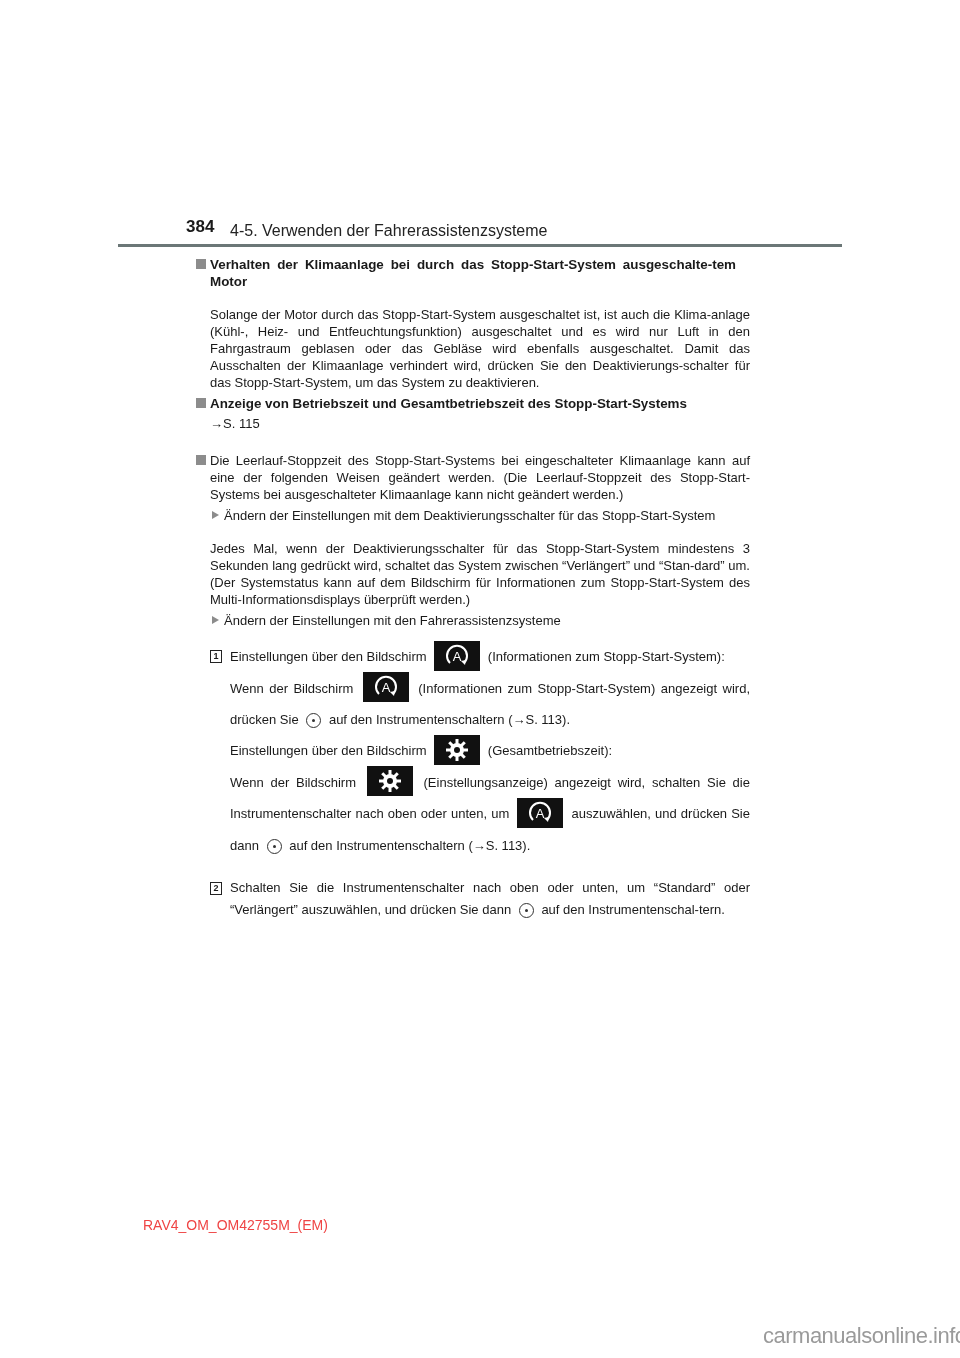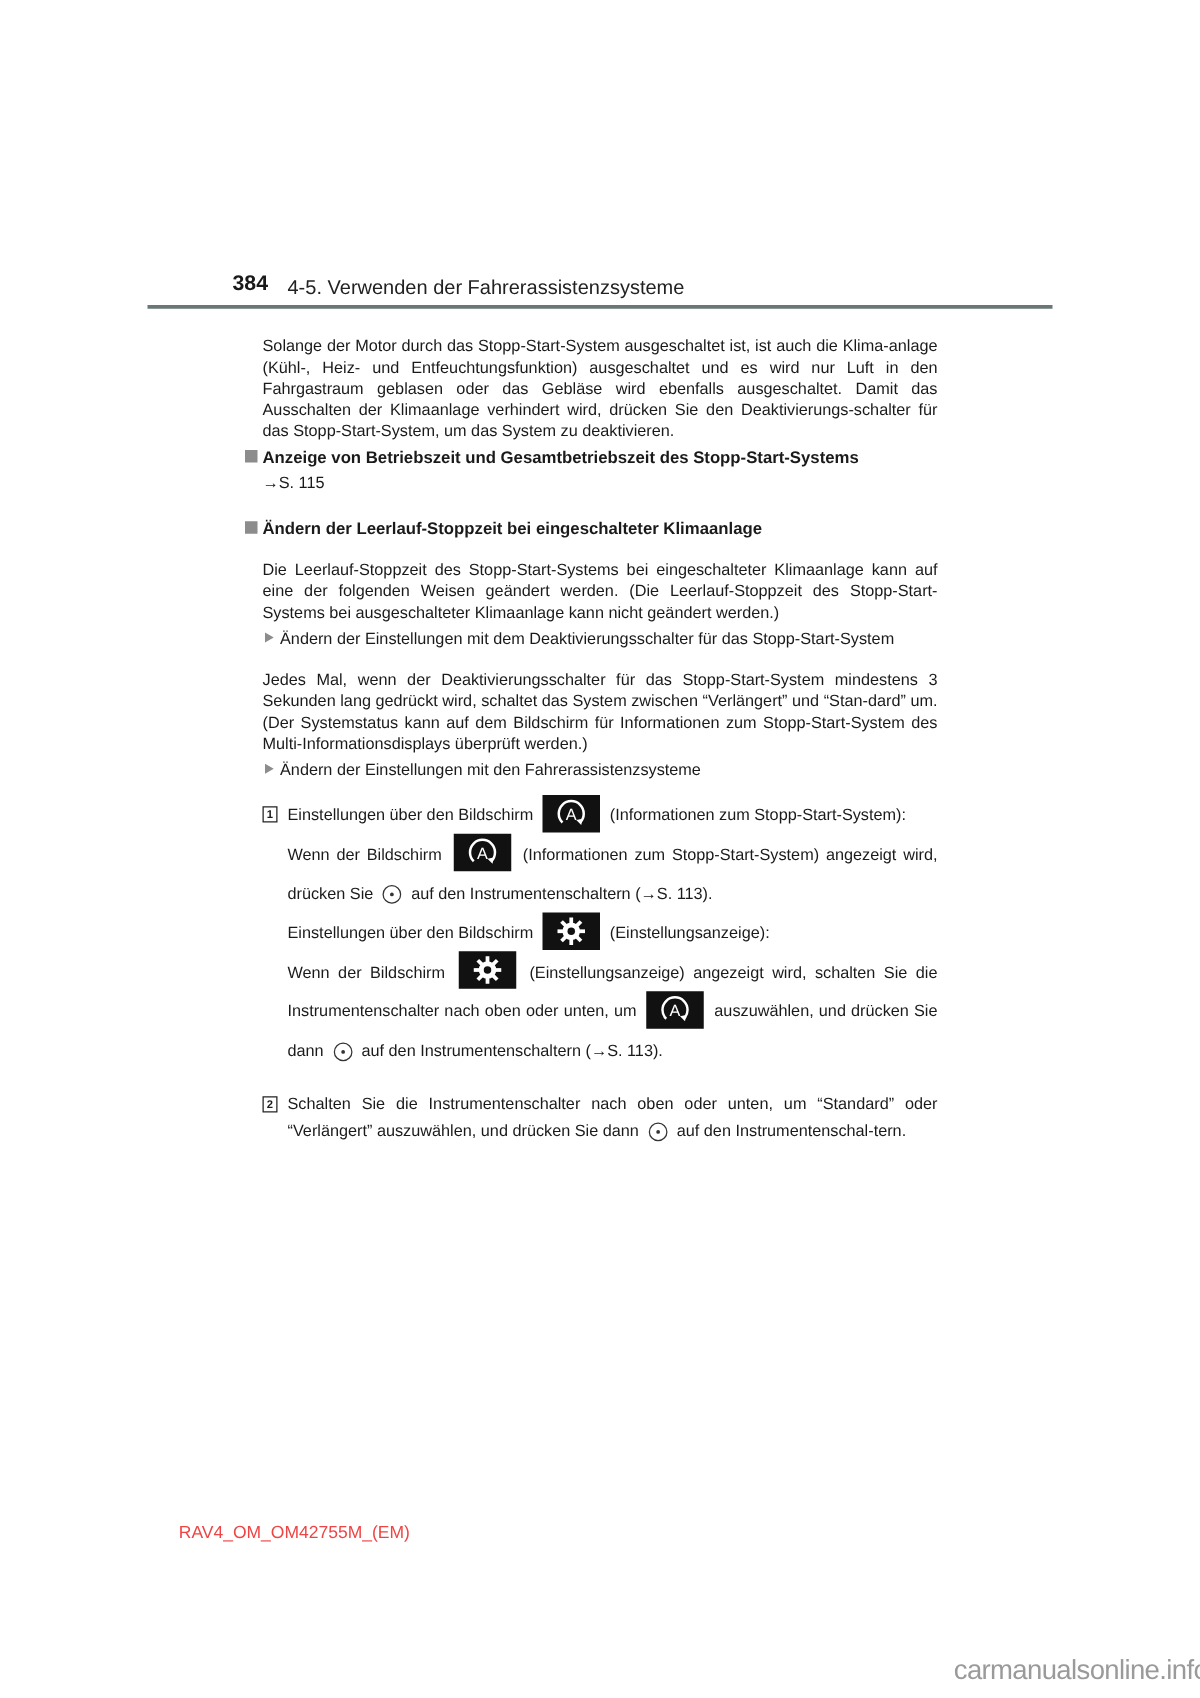--- a/index.html
+++ b/index.html
@@ -59,31 +59,34 @@
   </style>
 </head>
 <body>
 
 <div class="page-number">384</div>
 <div class="chapter-title">4-5. Verwenden der Fahrerassistenzsysteme</div>
 <div class="header-rule"></div>
 
 <div class="content">
 
+  <div class="section-heading">
+    <span class="square"></span>
+    <span>Verhalten der Klimaanlage bei durch das Stopp-Start-System ausgeschalte-tem Motor</span>
+  </div>
   <div class="para">Solange der Motor durch das Stopp-Start-System ausgeschaltet ist, ist auch die Klima-anlage (Kühl-, Heiz- und Entfeuchtungsfunktion) ausgeschaltet und es wird nur Luft in den Fahrgastraum geblasen oder das Gebläse wird ebenfalls ausgeschaltet. Damit das Ausschalten der Klimaanlage verhindert wird, drücken Sie den Deaktivierungs-schalter für das Stopp-Start-System, um das System zu deaktivieren.</div>
 
   <div class="section-heading">
     <span class="square"></span>
     <span>Anzeige von Betriebszeit und Gesamtbetriebszeit des Stopp-Start-Systems</span>
   </div>
   <div class="ref">→S. 115</div>
 
   <div class="section-heading">
     <span class="square"></span>
-    <span>Ändern der Leerlauf-Stoppzeit bei eingeschalteter Klimaanlage</span>
   </div>
   <div class="para">Die Leerlauf-Stoppzeit des Stopp-Start-Systems bei eingeschalteter Klimaanlage kann auf eine der folgenden Weisen geändert werden. (Die Leerlauf-Stoppzeit des Stopp-Start-Systems bei ausgeschalteter Klimaanlage kann nicht geändert werden.)</div>
 
   <div class="bullet">
     <span class="tri"></span>
     <span>Ändern der Einstellungen mit dem Deaktivierungsschalter für das Stopp-Start-System</span>
   </div>
   <div class="para">Jedes Mal, wenn der Deaktivierungsschalter für das Stopp-Start-System mindestens 3 Sekunden lang gedrückt wird, schaltet das System zwischen “Verlängert” und “Stan-dard” um. (Der Systemstatus kann auf dem Bildschirm für Informationen zum Stopp-Start-System des Multi-Informationsdisplays überprüft werden.)</div>
 
   <div class="bullet">
@@ -127,21 +130,21 @@
                 <rect x="-1.5" y="-11" width="3" height="5"></rect>
                 <rect x="-1.5" y="6" width="3" height="5"></rect>
                 <rect x="-11" y="-1.5" width="5" height="3"></rect>
                 <rect x="6" y="-1.5" width="5" height="3"></rect>
               </g>
             </g>
           </g>
           <circle cx="15" cy="15" r="3" fill="#111"></circle>
         </svg>
     </span>
-    <span>(Einstellungsanzeige):</span><br>
+    <span>(Gesamtbetriebszeit):</span><br>
     <span>Wenn der Bildschirm</span>
     <span class="icon-box">
       <svg width="30" height="30" viewBox="0 0 30 30">
           <g fill="#fff" transform="translate(15 15)">
             <circle r="7"></circle>
             <g>
               <rect x="-1.5" y="-11" width="3" height="5"></rect>
               <rect x="-1.5" y="6" width="3" height="5"></rect>
               <rect x="-11" y="-1.5" width="5" height="3"></rect>
               <rect x="6" y="-1.5" width="5" height="3"></rect>

